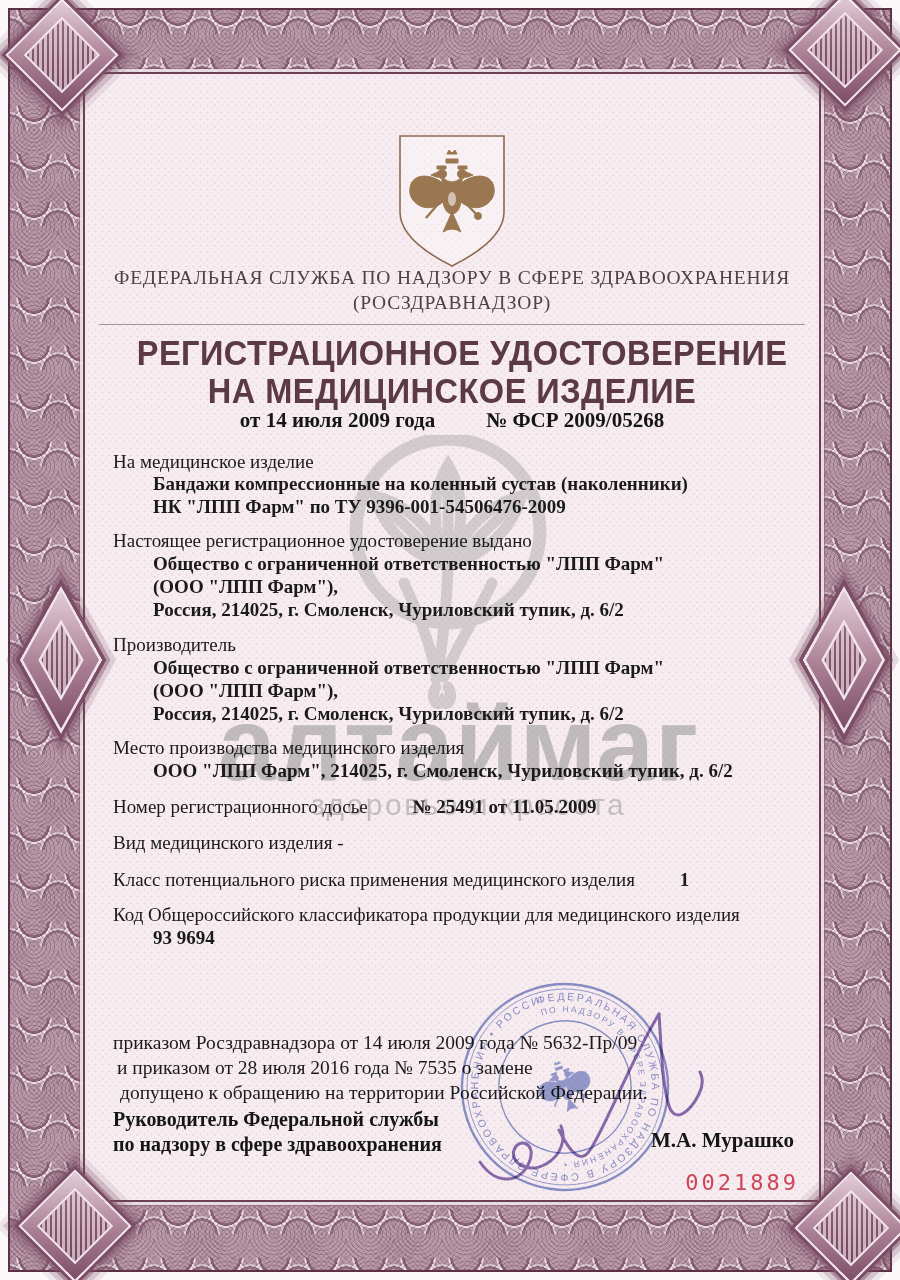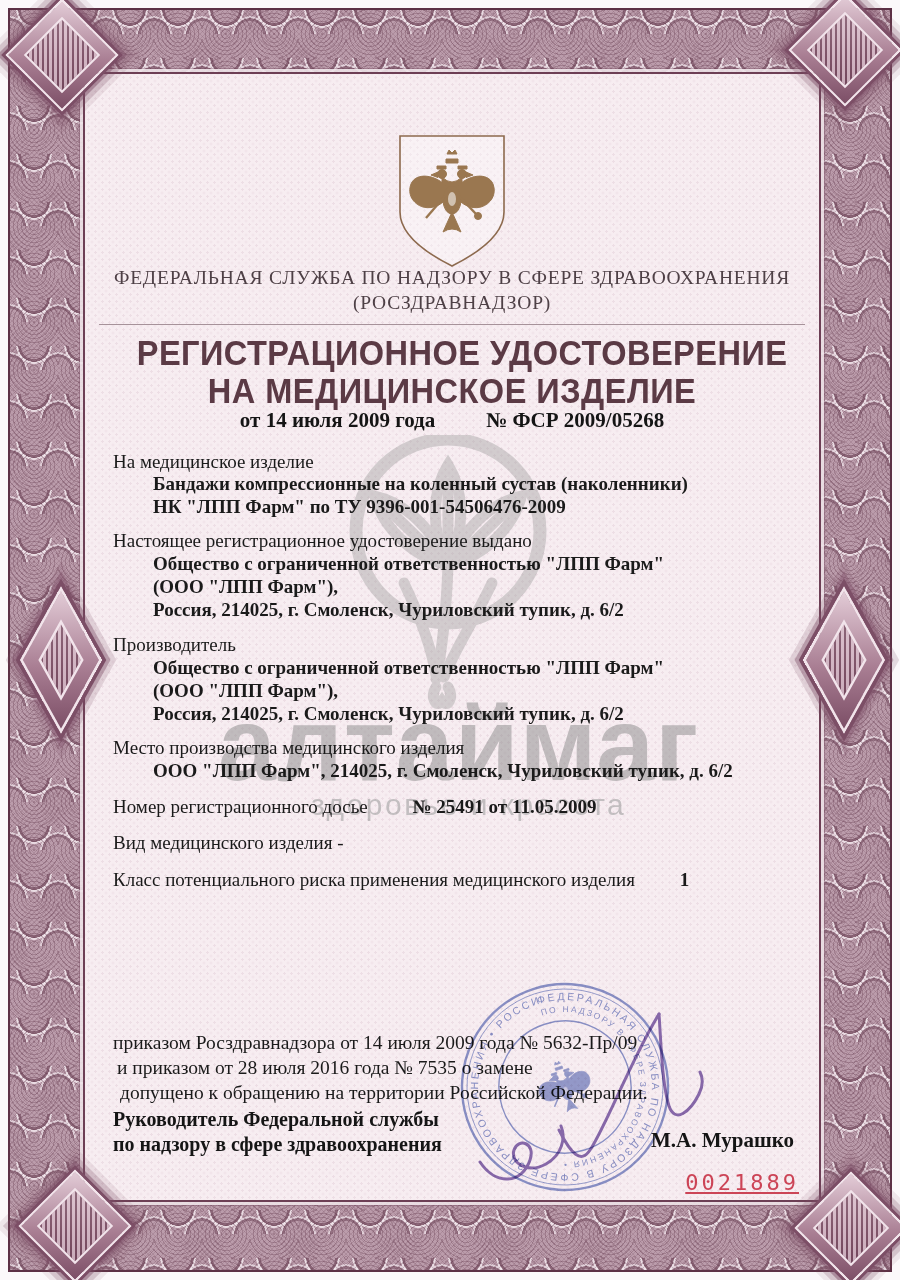--- a/index.html
+++ b/index.html
@@ -35,21 +35,21 @@
   .divider{position:absolute;left:14px;right:14px;top:250px;height:1px;background:#a6929a;}
   .title{font-family:"Liberation Sans",sans-serif;font-weight:700;font-size:35px;color:#5b3a45;
          transform:scaleX(.93);letter-spacing:.5px;white-space:nowrap;}
   .daterow{display:flex;justify-content:center;gap:51px;font-weight:700;font-size:21px;color:#151515;}
   .body-line{font-size:19px;color:#1a1a1a;line-height:23px;}
   .bold{font-weight:700;margin-left:40px;}
   .orders{font-size:19.5px;color:#1a1a1a;line-height:25px;}
   .signer{font-weight:700;font-size:20px;color:#151515;line-height:25px;}
   .name{position:absolute;right:25px;top:1054px;font-weight:700;font-size:21px;color:#151515;}
   .serial{position:absolute;right:20px;top:1096px;font-family:"DejaVu Sans Mono",monospace;
-          font-size:22px;letter-spacing:3px;color:#cc4456;text-decoration:underline;}
+          font-size:22px;letter-spacing:3px;color:#cc4456;}
   
   .wm-logo{position:absolute;left:253px;top:361px;opacity:.42;}
   .wm-brand{position:absolute;left:133px;top:611px;font-family:"Liberation Sans",sans-serif;
             font-weight:700;font-size:104px;color:#8a8a8a;opacity:.5;letter-spacing:1px;white-space:nowrap;}
   .wm-tag{position:absolute;left:226px;top:714px;font-family:"Liberation Sans",sans-serif;
           font-size:30px;color:#9a9a9a;opacity:.55;letter-spacing:2.5px;white-space:nowrap;}
   .coat{position:absolute;left:0;right:0;top:56px;margin:0 auto;width:130px;height:142px;}
   .stamp{position:absolute;left:365px;top:898px;mix-blend-mode:multiply;opacity:.82;}
   .sign{position:absolute;left:377px;top:926px;mix-blend-mode:multiply;opacity:.9;}
 </style>
@@ -150,20 +150,24 @@
       <span class="bold">№ 25491 от 11.05.2009</span>
     </div>
 
     <div class="block body-line" style="top:757px">Вид медицинского изделия -</div>
 
     <div class="block body-line" style="top:794px">
       <span>Класс потенциального риска применения медицинского изделия</span>
       <span class="bold">1</span>
     </div>
 
+    <div class="block body-line" style="top:829px">
+      <span>Код Общероссийского классификатора продукции для медицинского изделия</span>
+      <span class="bold">93 9694</span>
+    </div>
 
     <div class="block orders" style="top:956px">приказом Росздравнадзора от 14 июля 2009 года № 5632-Пр/09</div>
     <div class="block orders" style="top:981px;left:32px">и приказом от 28 июля 2016 года № 7535 о замене</div>
     <div class="block signer" style="top:1033px">
       <div>Руководитель Федеральной службы</div>
       <div>по надзору в сфере здравоохранения</div>
     </div>
 
     <div class="block orders" style="top:1006px;left:35px">допущено к обращению на территории Российской Федерации.</div>
 

